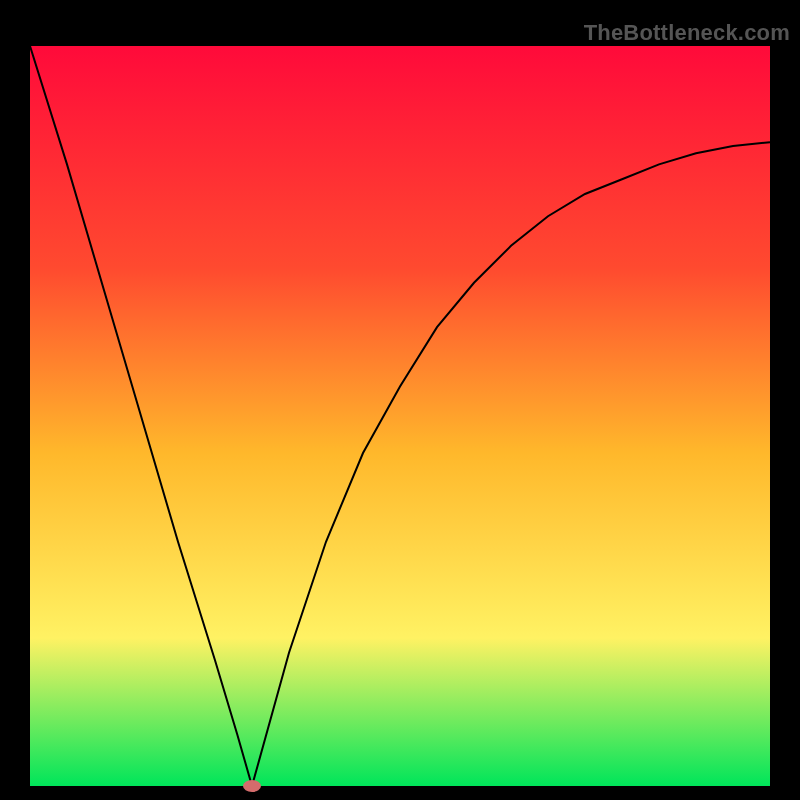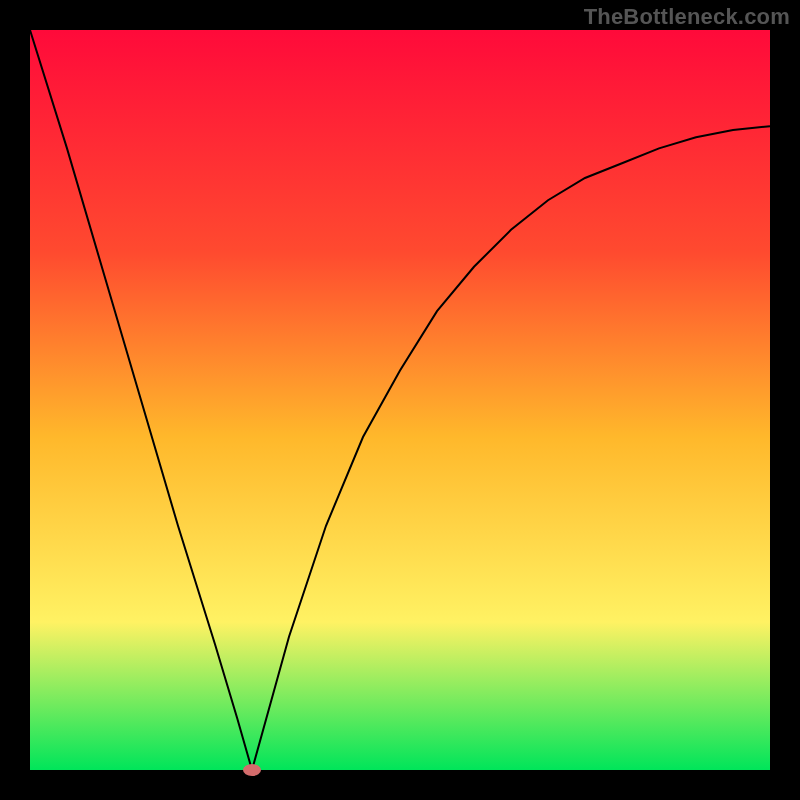--- a/index.html
+++ b/index.html
@@ -9,20 +9,21 @@
     width: 800px;
     height: 800px;
     overflow: hidden;
     font-family: Arial, Helvetica, sans-serif;
   }
   .outer {
     position: relative;
     width: 800px;
     height: 756px;
     background: #000;
+    margin-top: 16px;
   }
   .watermark {
     position: absolute;
     top: 4px;
     right: 10px;
     font-size: 22px;
     font-weight: 600;
     color: #555;
     letter-spacing: 0.2px;
     z-index: 3;

